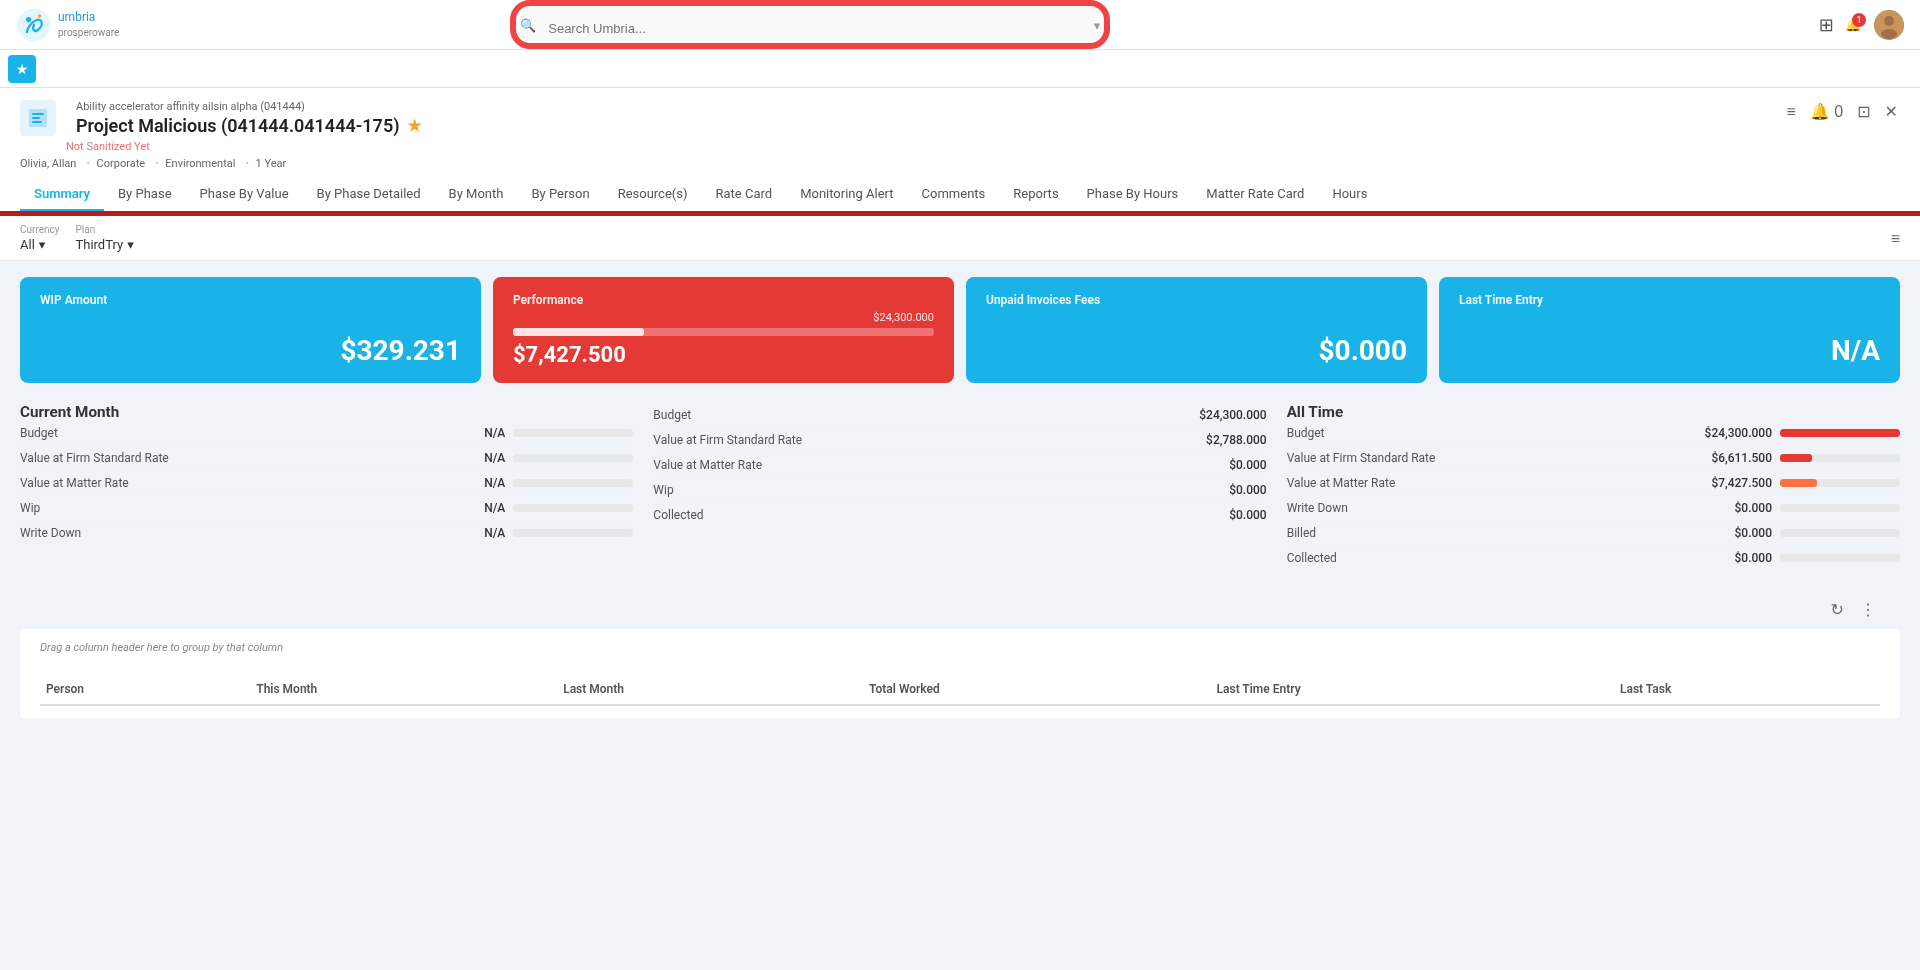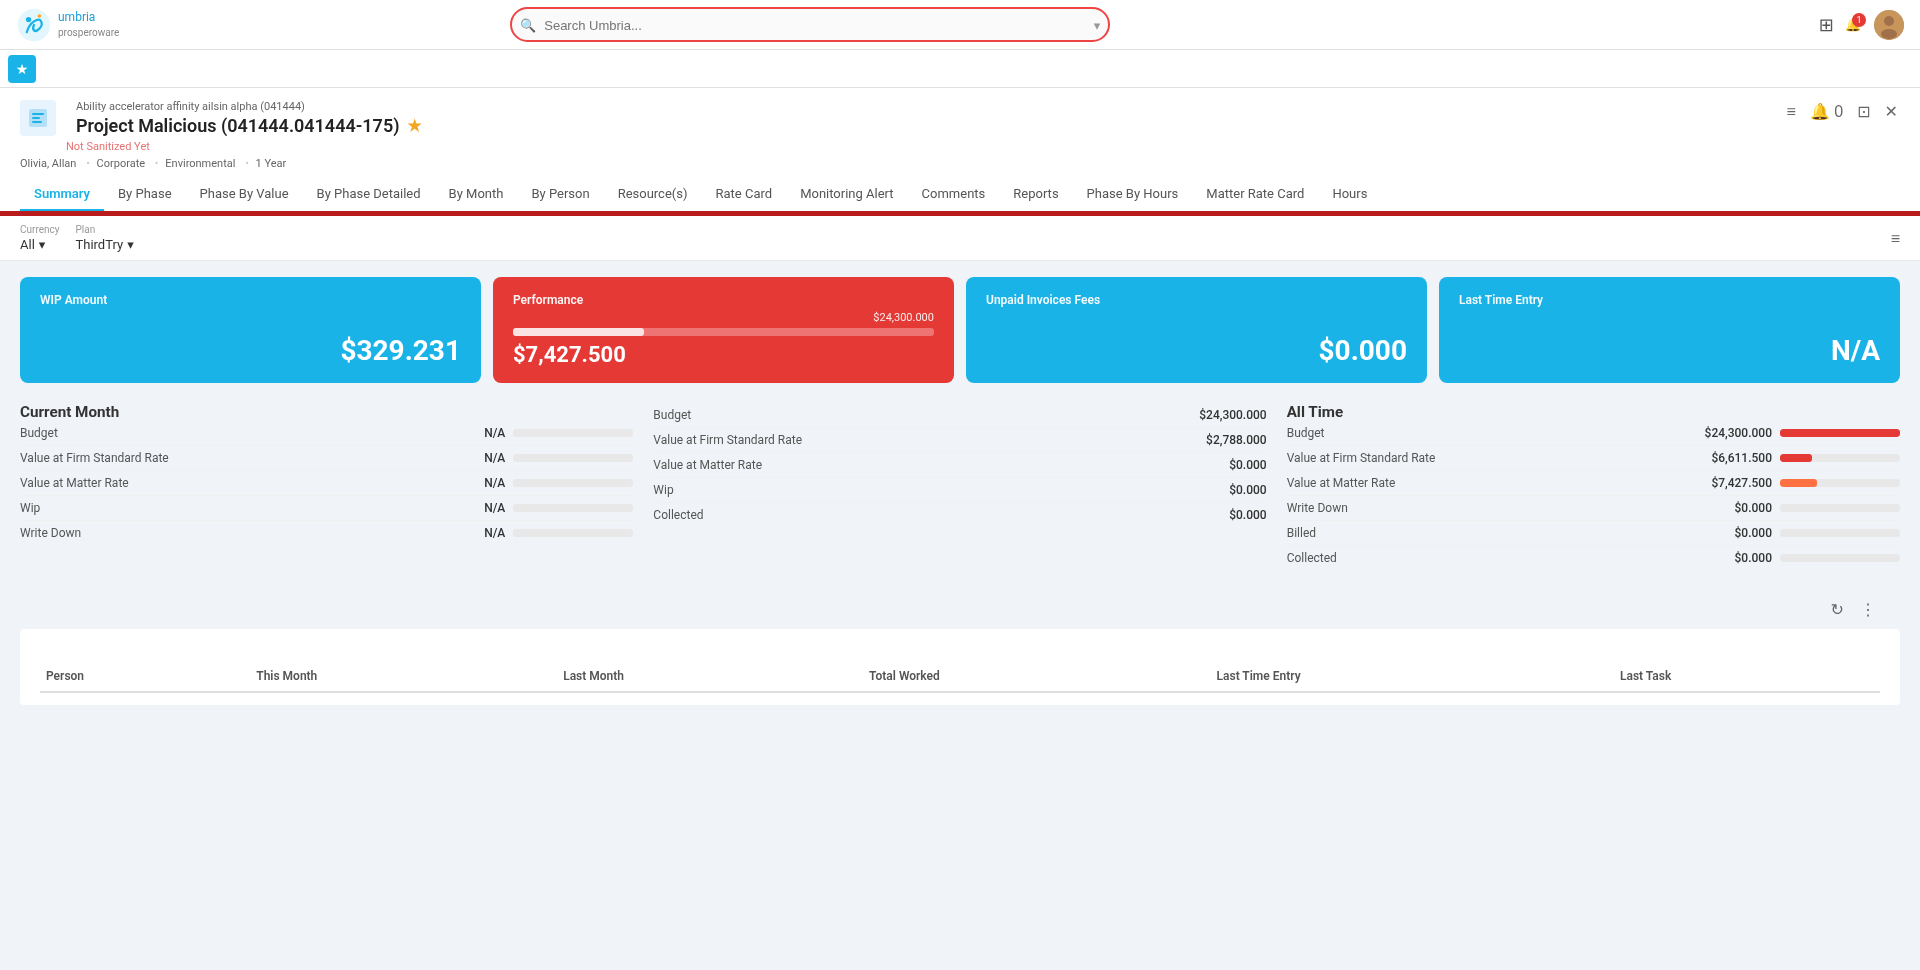--- a/index.html
+++ b/index.html
@@ -39,22 +39,22 @@
       color: #888;
     }
     .search-bar {
       flex: 1;
       max-width: 600px;
       margin: 0 auto;
       position: relative;
     }
     .search-bar input {
       width: 100%;
-      padding: 9px 32px 7px 32px;
-      border: 2px solid #ef4444;
+      padding: 15px 32px 7px 32px;
+      border: 6px solid #ef4444;
       border-radius: 20px;
       font-size: 13px;
       outline: none;
       background: #fafafa;
     }
     .search-icon-pos {
       position: absolute;
       left: 10px;
       top: 50%;
       transform: translateY(-50%);
@@ -663,20 +663,21 @@
     </div>
 
   </div>
 
   <div class="bottom-toolbar">
     <button class="toolbar-icon-btn">↻</button>
     <button class="toolbar-icon-btn">⋮</button>
   </div>
 
   <div class="table-section">
+    <div class="drag-hint">Drag a column header here to group by that column</div>
     <table class="data-table">
       <thead>
         <tr>
           <th>Person</th>
           <th>This Month</th>
           <th>Last Month</th>
           <th>Total Worked</th>
           <th>Last Time Entry</th>
           <th>Last Task</th>
         </tr>

